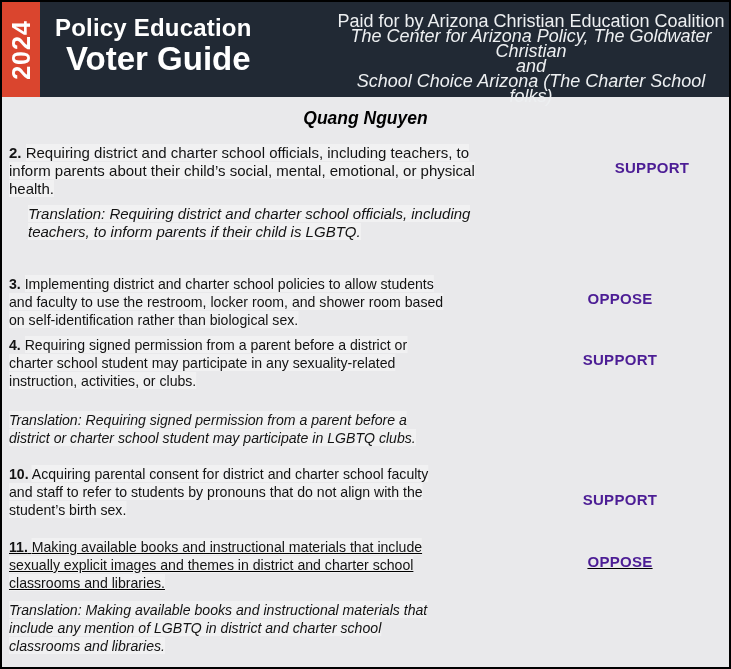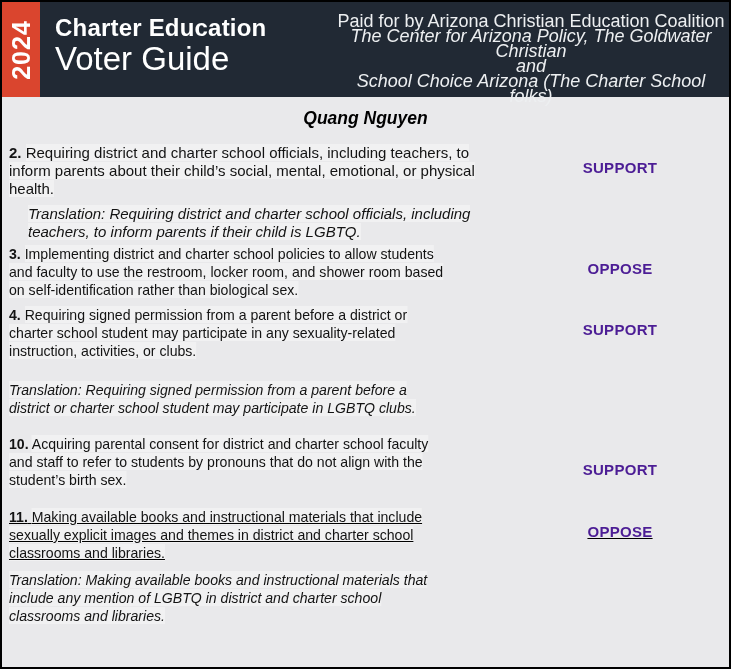--- a/index.html
+++ b/index.html
@@ -11,61 +11,61 @@
   
   header { height:95px; background:#212934; position:relative; display:flex; }
   .yearbox { width:38px; height:95px; background:#da452e; position:relative; flex:0 0 38px; }
   .year {
     position:absolute; left:50%; top:50%;
     transform:translate(-50%,-50%) rotate(-90deg);
     color:#fff; font-weight:bold; font-size:25px; letter-spacing:1px; white-space:nowrap;
   }
   .titles { padding:12px 0 0 15px; color:#ffffff; }
   .t1 { font-size:24px; font-weight:bold; line-height:27px; letter-spacing:0.2px; }
-  .t2 { font-size:33px; font-weight:normal; line-height:36px; }
+  .t2 { font-size:33px; font-weight:bold; line-height:36px;margin-left:11px; }
   .paidfor {
     position:absolute; left:335px; right:4px; top:12px; text-align:center;
     color:#edeff1; font-size:18px; line-height:15px;
   }
   .pf-it { font-style:italic; }
   
   .candidate {
     margin:10px 0 0 0; text-align:center; font-size:17.5px; line-height:22px;
     font-weight:bold; font-style:italic; color:#000;
   }
   .row { display:flex; padding-left:7px; }
   .qtext { flex:0 0 502px; font-size:15px; line-height:18px; color:#131313; }
   .qnum { font-weight:bold; }
   .body-text { white-space:pre-line; background:#f1f1f2; }
   .italic { font-style:italic; }
   .cond .qtext { transform:scaleX(0.94); transform-origin:0 0; }
   .pos {
     flex:0 0 218px; text-align:center; font-weight:bold; font-size:15px;
     letter-spacing:0.3px; color:#4c1d95; padding-top:15px;
   }
-  .mt-q2 { margin-top:15px; }
+  .mt-q2 { margin-top:15px;gap:32px; }
   .mt-t2 { margin-top:7px;margin-left:19px; }
-  .mt-q3 { margin-top:4px;justify-content:space-between; }
+  .mt-q3 { margin-top:34px;justify-content:space-between; }
   .mt-q4 { margin-top:7px; }
   .mt-t4 { margin-top:21px; }
   .mt-q10 { margin-top:18px;align-items:center; }
   .mt-q11 { margin-top:19px;text-decoration:underline; }
   .mt-t11 { margin-top:9px; }
 </style>
 </head>
 <body>
 
 <div class="frame">
 
   <header>
     <div class="yearbox">
       <span class="year">2024</span>
     </div>
     <div class="titles">
-      <div class="t1">Charter Education</div>
+      <div class="t1">Policy Education</div>
       <div class="t2">Voter Guide</div>
     </div>
     <div class="paidfor">
       <div>Paid for by Arizona Christian Education Coalition</div>
       <div class="pf-it">The Center for Arizona Policy, The Goldwater Christian</div>
       <div class="pf-it">and</div>
       <div class="pf-it">School Choice Arizona (The Charter School folks)</div>
     </div>
   </header>
 

